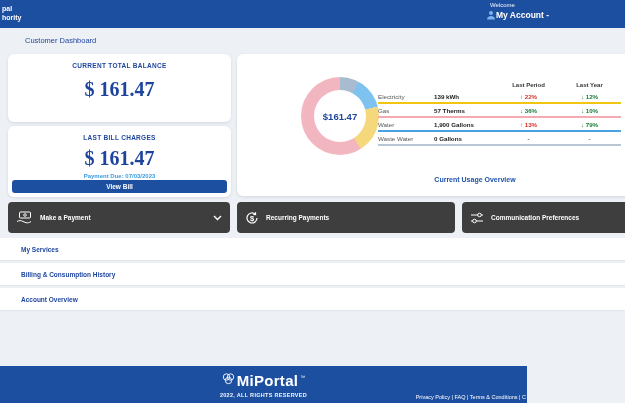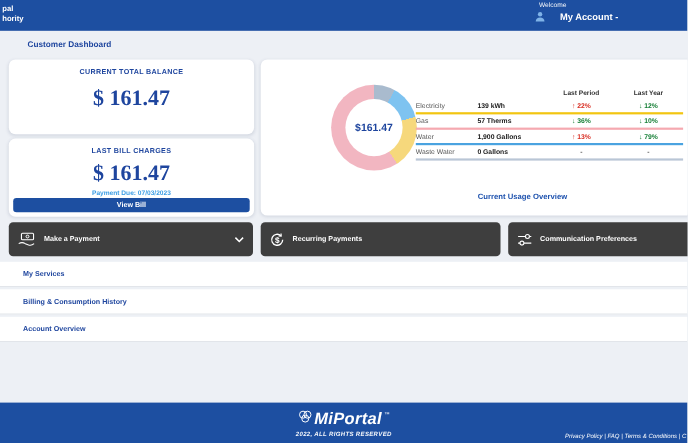--- a/index.html
+++ b/index.html
@@ -10,24 +10,24 @@
     position: relative;
     overflow: hidden;
   }
   .screen { position:absolute; inset:0; }
 
   
   .topbar { position:absolute; left:0; top:0; width:625px; height:28px; background:var(--primary,#1d4fa1); }
   .logo { position:absolute; left:2px; top:4px; color:#fff; font-weight:bold; font-size:7px; line-height:9px; cursor:pointer; }
   .account-area { position:absolute; left:486px; top:2px; color:#fff; }
   .welcome { font-size:6px; margin-left:4px; opacity:.95; }
-  .account { display:flex; align-items:center; gap:13px; margin-top:2px; font-size:8.5px; font-weight:bold; cursor:pointer; }
-
-  
-  .page-title { position:absolute; left:25px; top:36px; font-size:7.5px; font-weight:bold; color:var(--blue-text,#1e459e); }
+  .account { display:flex; align-items:center; gap:0; margin-top:2px; font-size:8.5px; font-weight:bold; cursor:pointer; }
+
+  
+  .page-title { position:absolute; left:25px; top:36px; font-size:7.5px; font-weight:normal; color:var(--blue-text,#1e459e); }
 
   
   .card { position:absolute; background:#fff; border-radius:6px; box-shadow:0 1px 3px rgba(30,50,90,.12); }
   .card-balance { left:8px; top:54px; width:223px; height:68px; text-align:center; }
   .card-bill { left:8px; top:126px; width:223px; height:71px; text-align:center; }
   .card-label { margin-top:8px; font-size:6.5px; font-weight:bold; letter-spacing:.3px; color:var(--blue-text,#1e459e); }
   .card-amount { margin-top:9px; font-size:20px; font-weight:bold; color:var(--blue-text,#1e459e);font-family:Liberation Serif, serif; }
   .card-bill .card-amount { margin-top:6px; }
   .payment-due { margin-top:3px; font-size:6px; font-weight:bold; color:var(--light-blue,#3b9de4); }
   .view-bill { position:absolute; left:4px; right:4px; bottom:4px; height:13px; background:var(--primary,#1d4fa1); color:#fff; font-size:6.5px; font-weight:bold; border:none; border-radius:3px; display:flex; align-items:center; justify-content:center; cursor:pointer; font-family:inherit; }
@@ -51,21 +51,21 @@
   .ab1 { left:8px; width:222px; }
   .ab2 { left:237px; width:218px; }
   .ab3 { left:462px; width:170px; }
   .ab-chevron { margin-left:auto; }
 
   
   .section-bar { position:absolute; left:0; width:625px; height:23px; background:#fff; border-bottom:1px solid #e2e5ea; display:flex; align-items:center; padding-left:21px; font-size:6.5px; font-weight:bold; color:var(--blue-text,#1e459e); cursor:pointer; }
   .sb1 { top:238px; } .sb2 { top:263px; } .sb3 { top:288px; }
 
   
-  .footer { position:absolute; left:0; top:366px; width:625px; height:37px; background:var(--primary,#1d4fa1); color:#fff;font-style:italic; }
+  .footer { position:absolute; left:0; top:366px; width:527px; height:37px; background:var(--primary,#1d4fa1); color:#fff; }
   .brand-row { position:absolute; left:0; right:0; top:6px; display:flex; align-items:flex-start; justify-content:center; gap:2px; }
   .brand { font-size:15px; font-weight:bold; letter-spacing:.3px; }
   .brand-tm { font-size:5px; margin-top:2px; }
   .copyright { position:absolute; left:0; right:0; top:26px; text-align:center; font-size:5.5px; letter-spacing:.3px; font-weight:bold; opacity:.95; }
   .footer-links { position:absolute; right:1px; bottom:3px; font-size:5.5px; white-space:nowrap; }
   .footer-links a { color:#fff; text-decoration:none; cursor:pointer; }
   .footer-links a:not(:last-child)::after { content:" | "; }
 </style>
 </head>
 <body>

